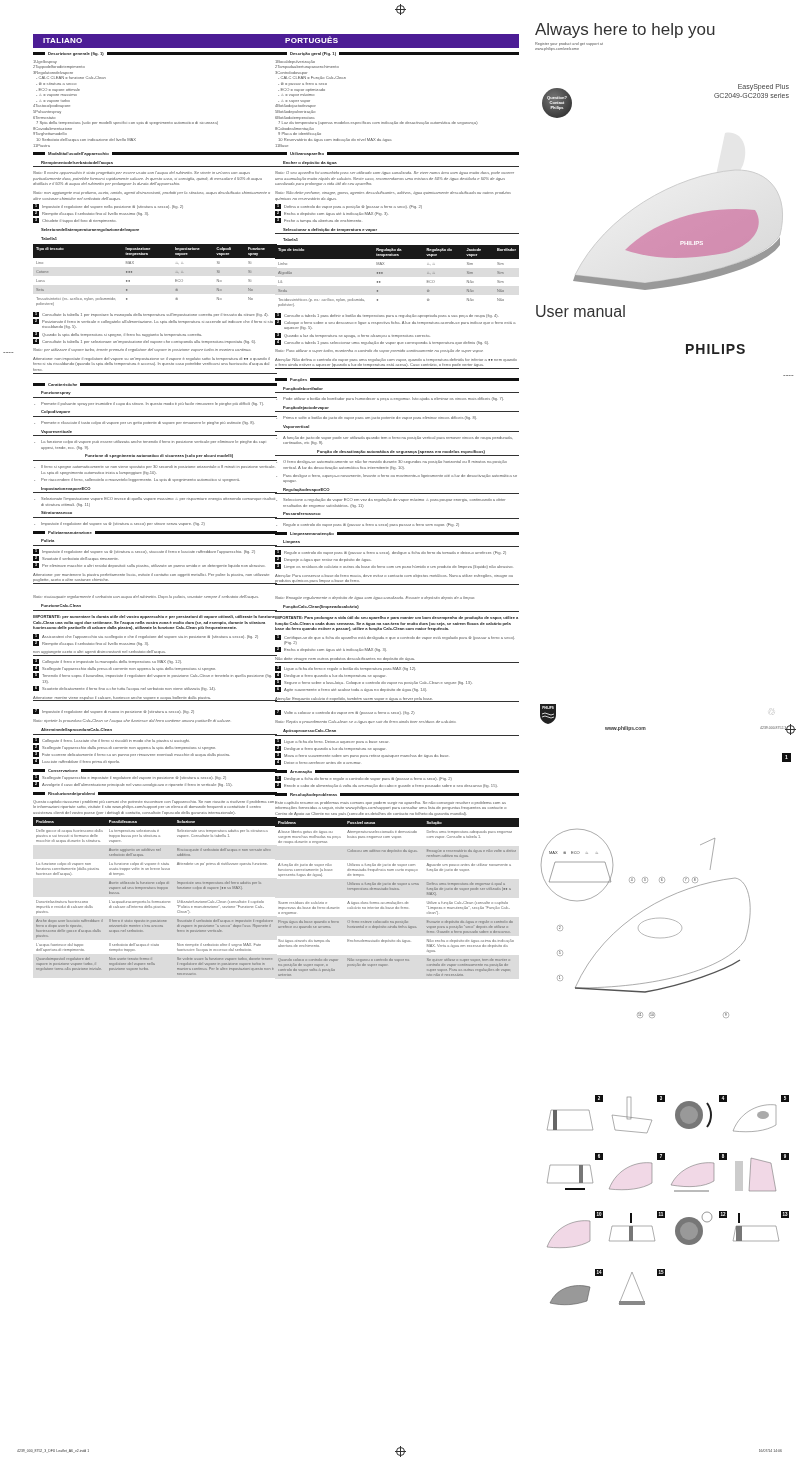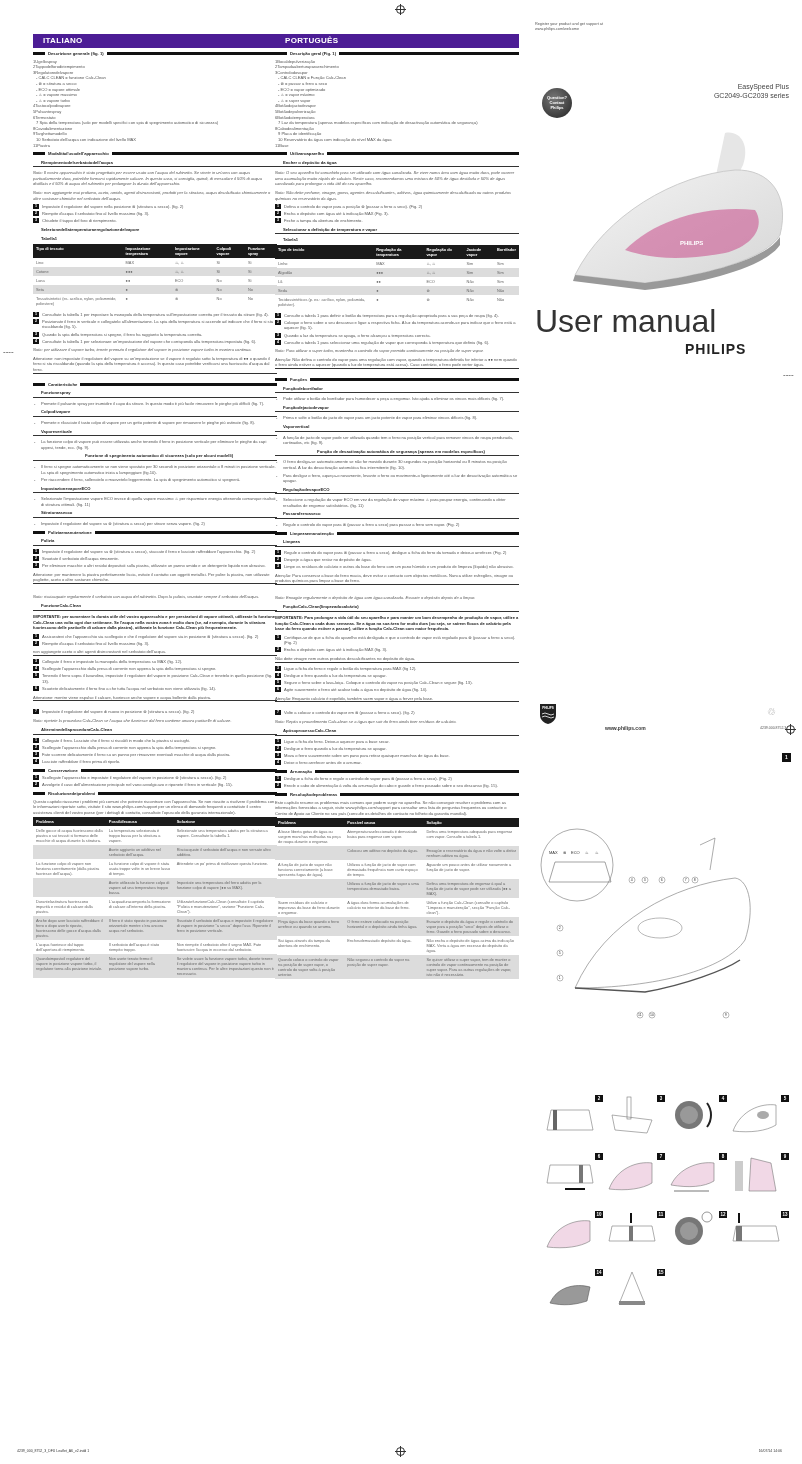--- a/index.html
+++ b/index.html
@@ -26,21 +26,21 @@
   table { width: 100%; border-collapse: collapse; margin: 2px 0 4px; font-size: 3.9px; line-height: 5px; }
   th { background: #1a1a1a; color: #fff; text-align: left; padding: 2px 3px; font-weight: bold; vertical-align: top; }
   td { padding: 2px 3px; vertical-align: top; color: #666; }
   tr.alt td { background: #dcdcdc; }
   .tablelabel { font-weight: bold; color: #222; margin: 3px 0 2px 8px; }
   .right-col { position: absolute; left: 535px; top: 20px; width: 262px; }
   .tagline { font-size: 17px; color: #333; font-weight: 300; }
   .reg-text { font-size: 3.8px; color: #555; margin-top: 2px; line-height: 4.6px; }
   .product { position: absolute; right: 8px; top: 62px; text-align: right; font-size: 7px; line-height: 9px; color: #444; }
   .question-badge { position: absolute; left: 7px; top: 68px; width: 30px; height: 30px; border-radius: 50%; background: radial-gradient(circle at 40% 35%, #777, #222); color: #fff; font-size: 4px; font-weight: bold; text-align: center; line-height: 4.8px; padding-top: 8px; }
-  .um-title { position: absolute; left: 0; top: 283px; font-size: 32px; color: #333; font-weight: 300; }
+  .um-title { position: absolute; left: 0; top: 283px; font-size: 16px; color: #333; font-weight: 300; }
   .philips-logo { position: absolute; left: 150px; top: 321px; font-size: 14px; font-weight: bold; letter-spacing: 1px; color: #222; }
   .iron-hero { position: absolute; left: 30px; top: 105px; width: 230px; height: 170px; }
   .shield { position: absolute; left: 4px; top: 683px; width: 18px; height: 22px; }
   .www { position: absolute; left: 70px; top: 705px; font-size: 5px; font-weight: bold; color: #333; }
   .code { position: absolute; left: 225px; top: 706px; font-size: 3.5px; color: #555; }
   .recycle { position: absolute; left: 232px; top: 686px; font-size: 10px; color: #999; }
   .page-num { position: absolute; left: 247px; top: 733px; width: 9px; height: 9px; background: #111; color: #fff; font-size: 5px; font-weight: bold; text-align: center; line-height: 9px; }
   .diagram { position: absolute; left: 0; top: 790px; width: 262px; height: 210px; }
   .fig-grid { position: absolute; left: 10px; top: 1075px; width: 250px; }
   .fig { position: absolute; width: 58px; height: 48px; }
@@ -614,20 +614,21 @@
       <tr class="alt">
           <td>Quando coloco o controlo do vapor na posição de super vapor, o controlo do vapor volta à posição anterior.</td>
           <td>Não segurou o controlo do vapor na posição de super vapor.</td>
           <td>Se quiser utilizar o super vapor, tem de manter o controlo de vapor continuamente na posição de super vapor. Para as outras regulações de vapor, isto não é necessário.</td>
         </tr>
     </tbody>
   </table>
 </div>
 
 <div class="right-col">
+  <div class="tagline">Always here to help you</div>
   <div class="reg-text">
     <div>Register your product and get support at</div>
     <div>www.philips.com/welcome</div>
   </div>
   <div class="question-badge">
     <div>Question?</div>
     <div>Contact</div>
     <div>Philips</div>
   </div>
   <div class="product">

